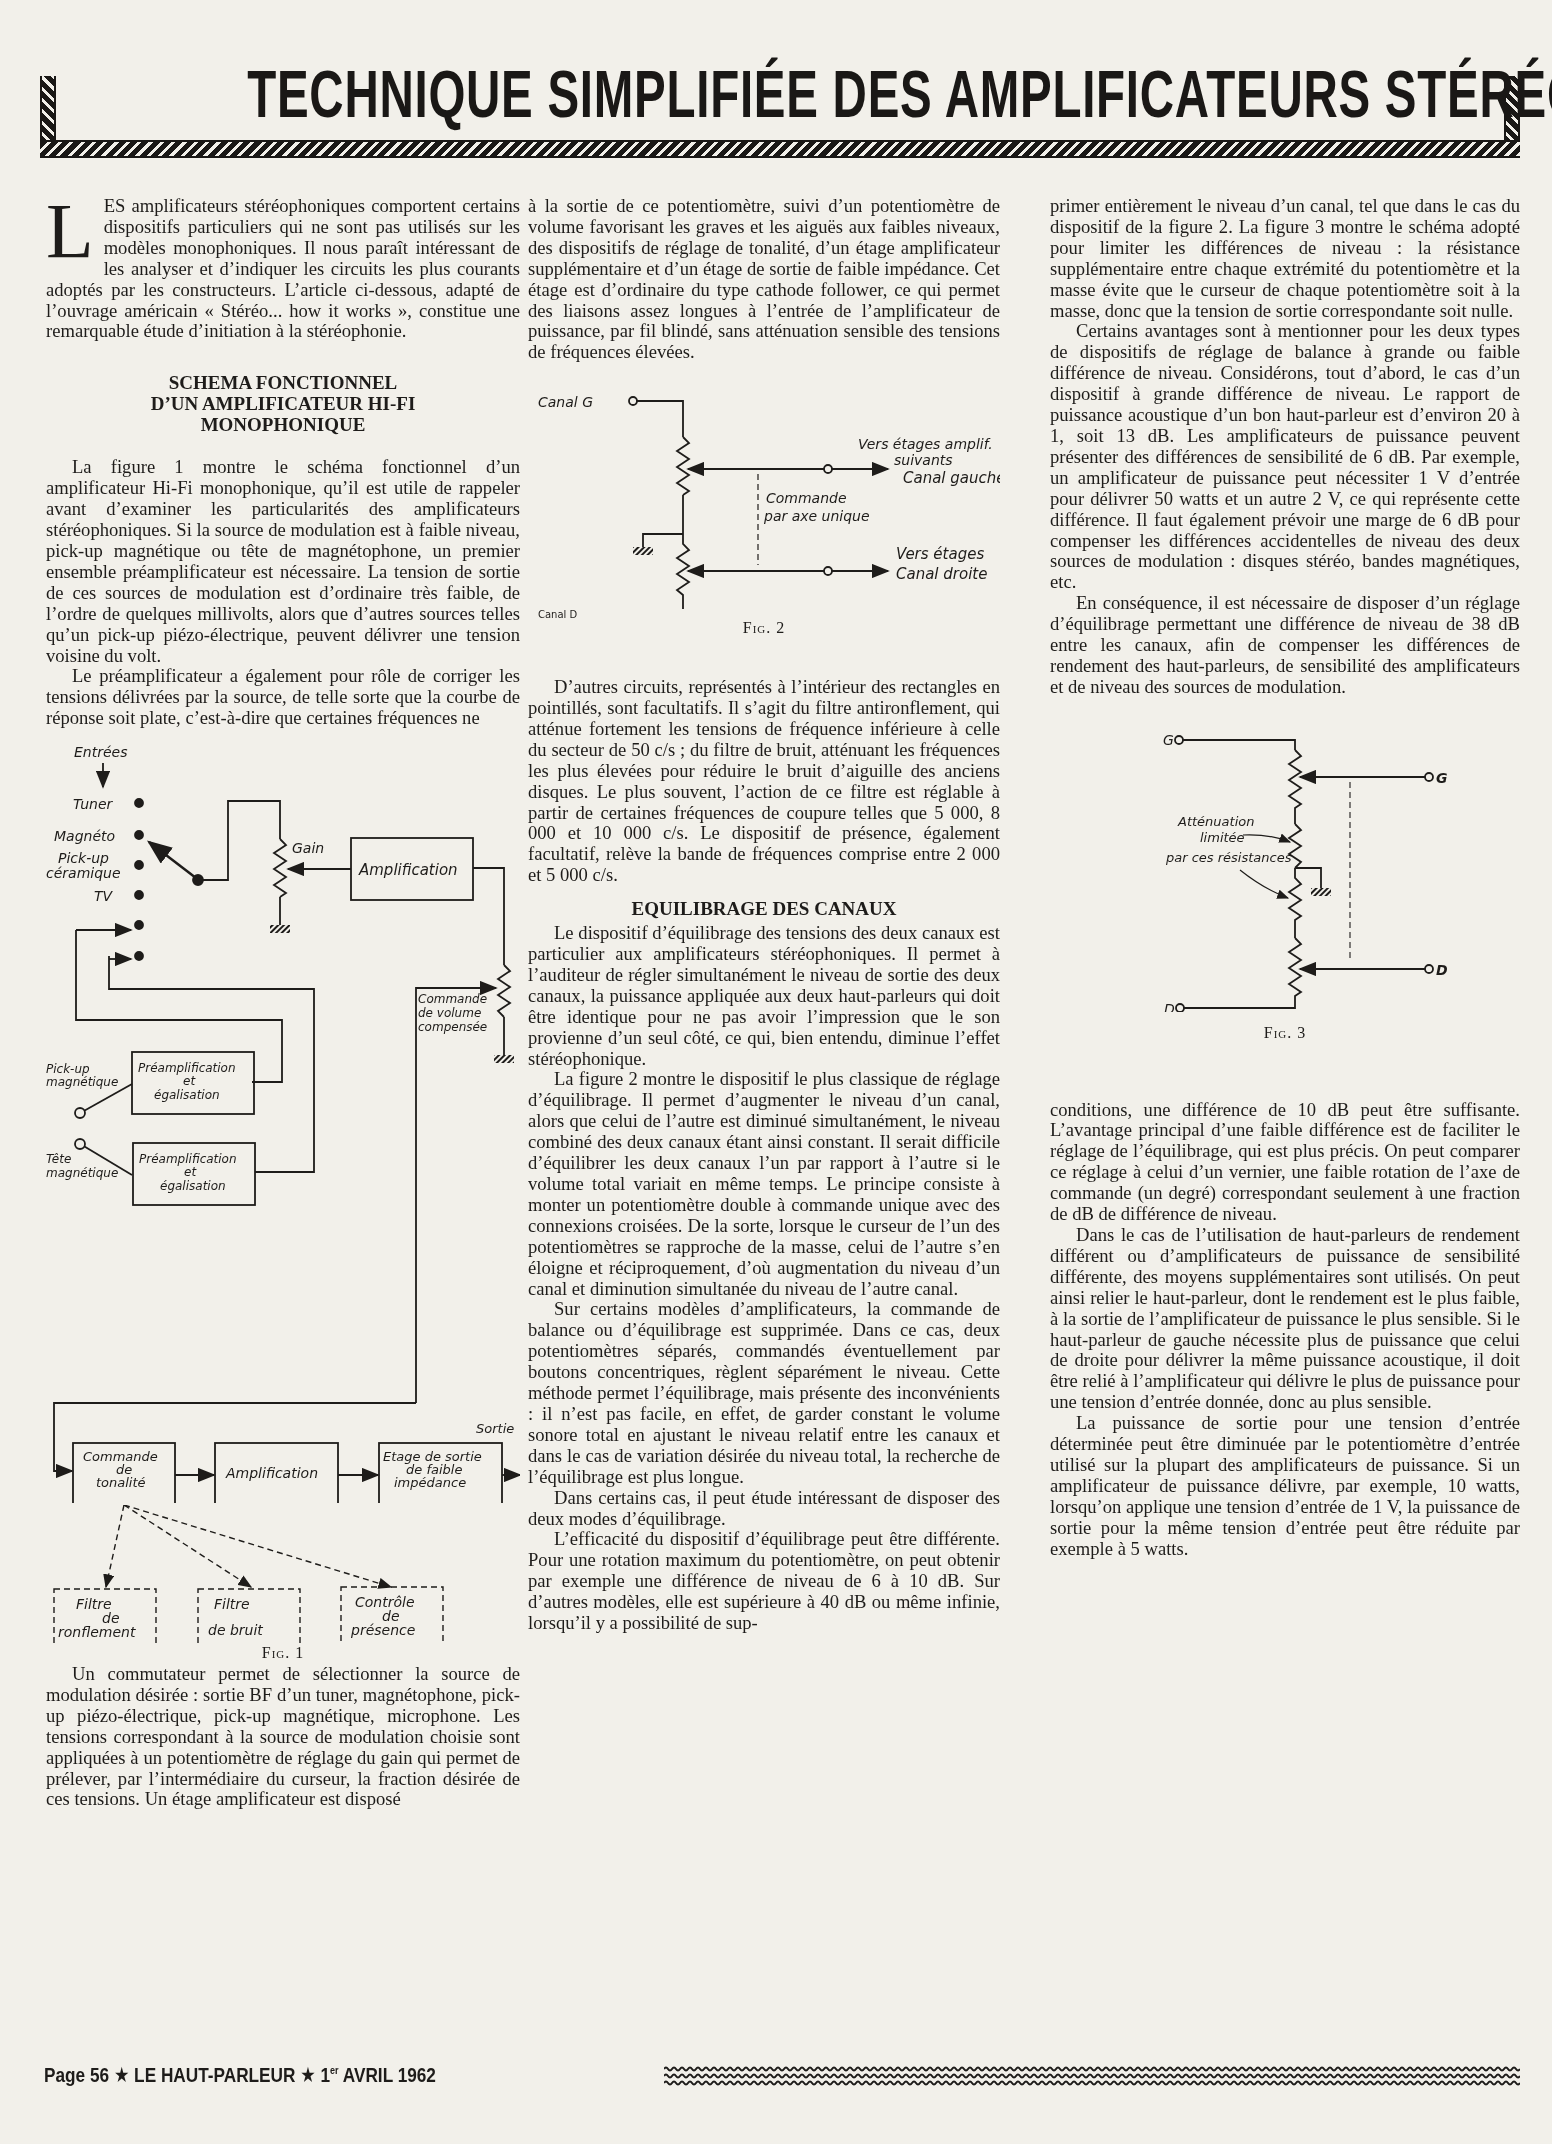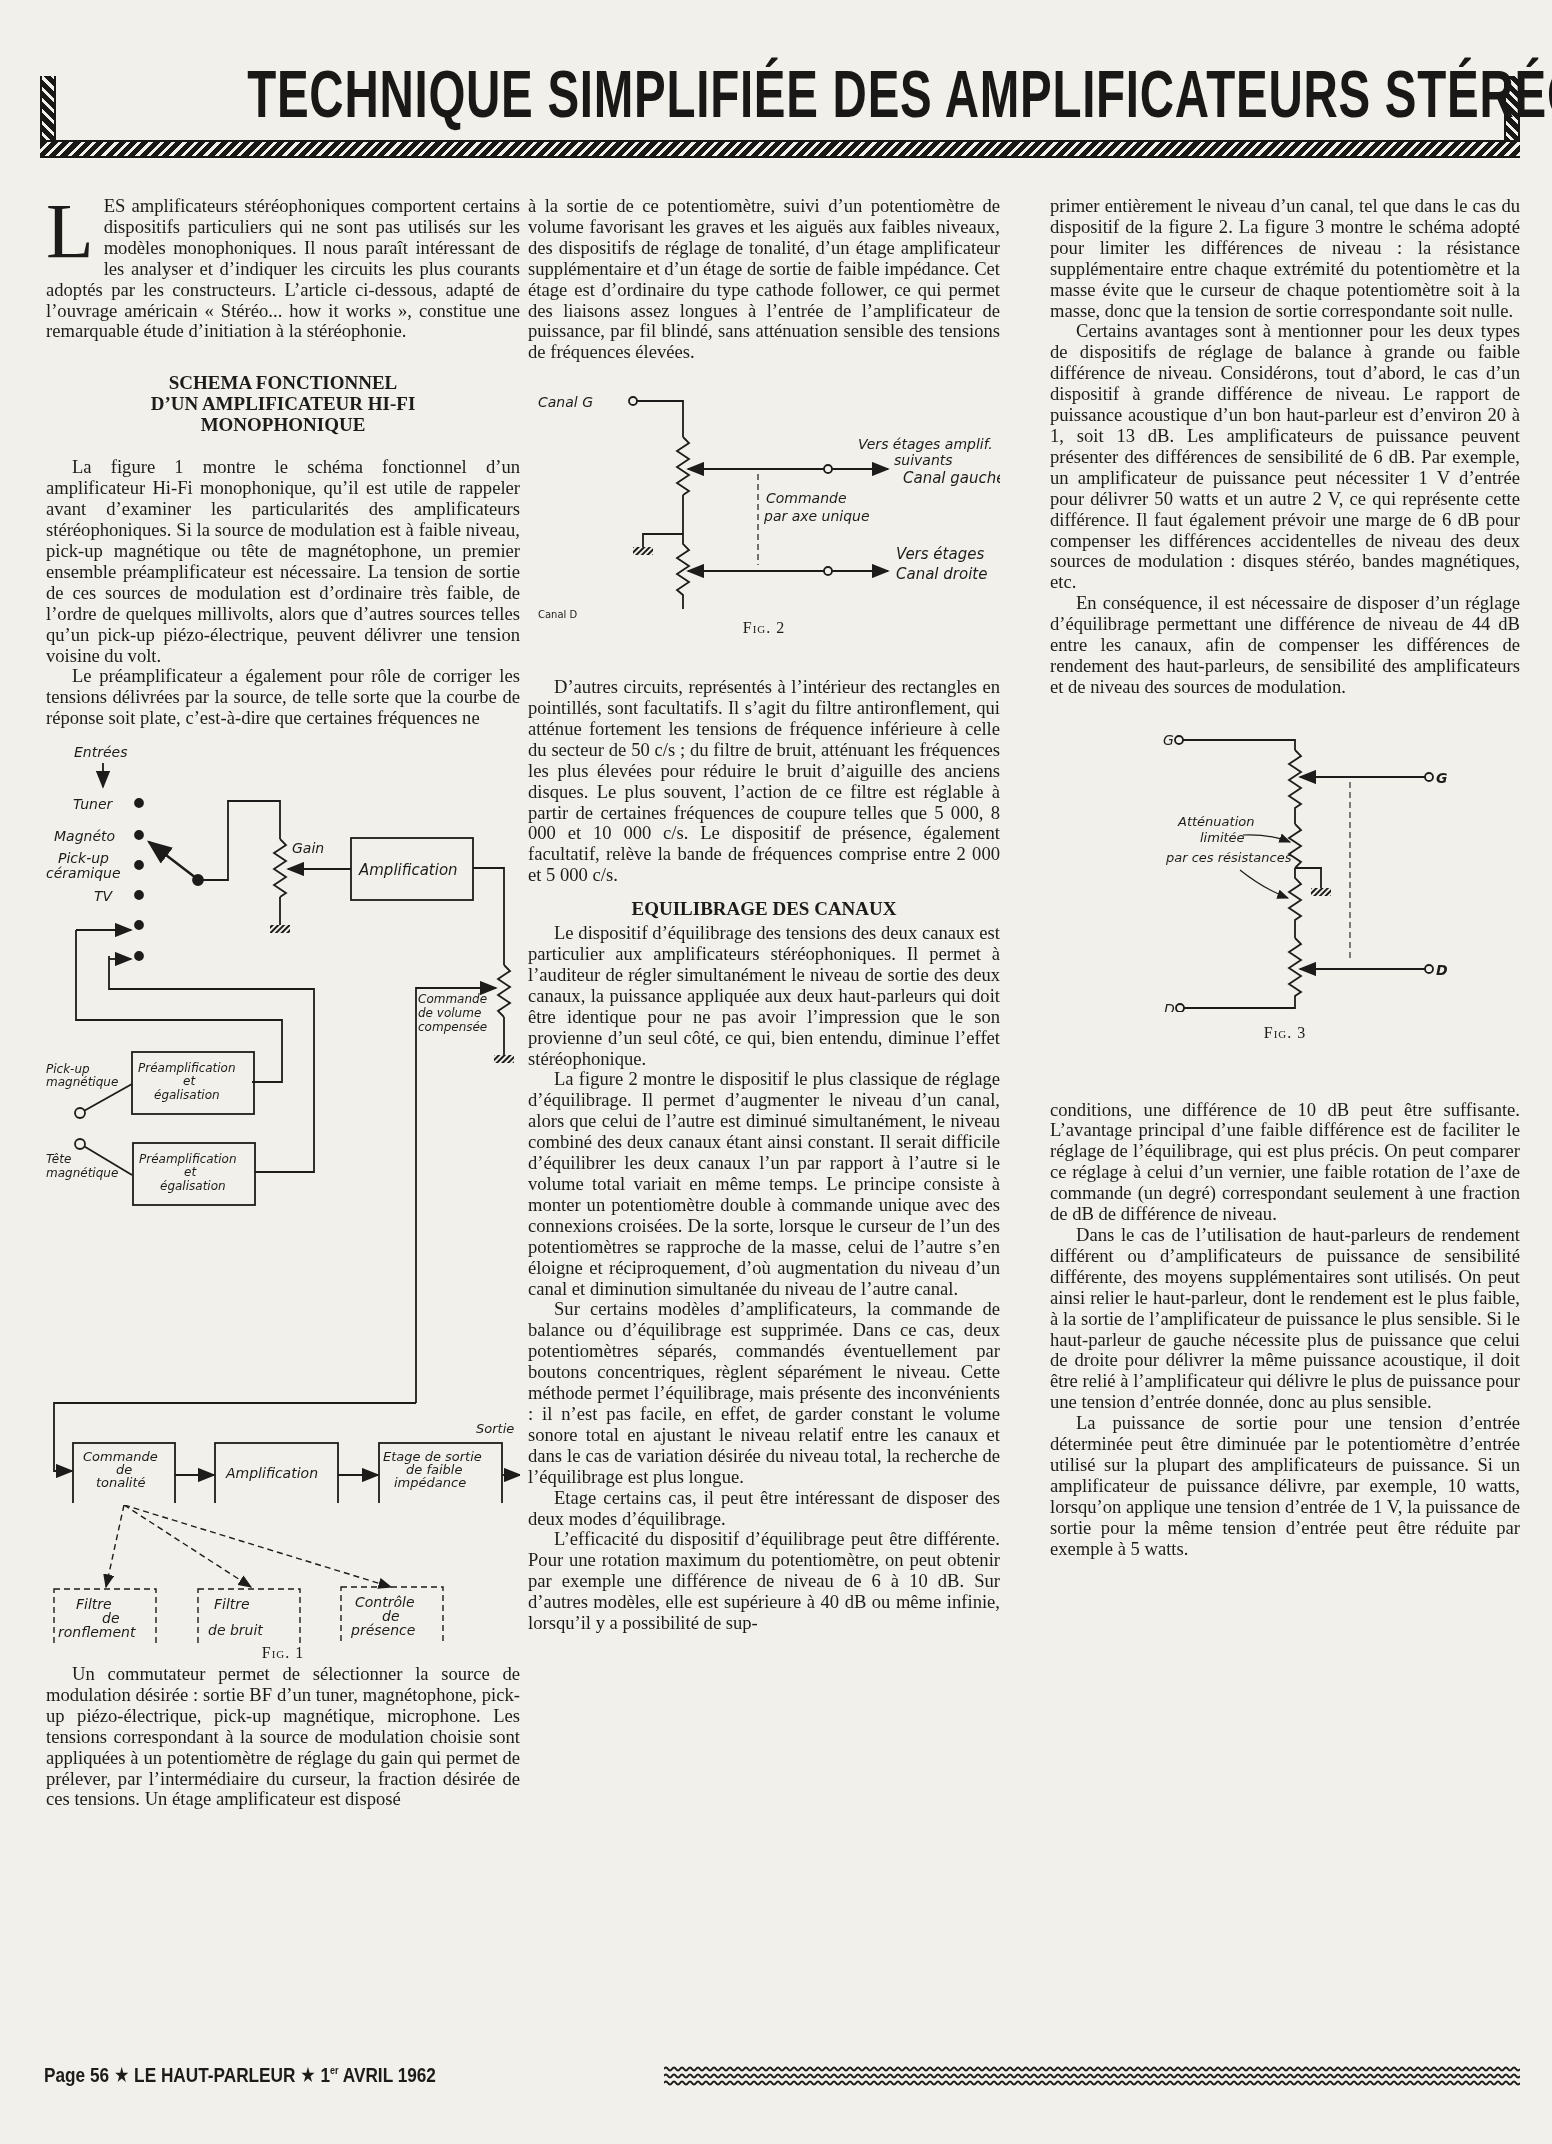--- a/index.html
+++ b/index.html
@@ -218,28 +218,28 @@
     </svg>
     <div style="position:absolute;left:10px;top:226px;font-family:'DejaVu Sans',sans-serif;font-size:10px;">Canal D</div>
     <div class="figcap" style="margin-top:4px;">Fig. 2</div>
   </div>
 
   <p style="margin-top:38px;">D’autres circuits, représentés à l’intérieur des rectangles en pointillés, sont facultatifs. Il s’agit du filtre antironflement, qui atténue fortement les tensions de fréquence inférieure à celle du secteur de 50 c/s ; du filtre de bruit, atténuant les fréquences les plus élevées pour réduire le bruit d’aiguille des anciens disques. Le plus souvent, l’action de ce filtre est réglable à partir de certaines fréquences de coupure telles que 5 000, 8 000 et 10 000 c/s. Le dispositif de présence, également facultatif, relève la bande de fréquences comprise entre 2 000 et 5 000 c/s.</p>
   <h2 class="sec2">EQUILIBRAGE DES CANAUX</h2>
   <p>Le dispositif d’équilibrage des tensions des deux canaux est particulier aux amplificateurs stéréophoniques. Il permet à l’auditeur de régler simultanément le niveau de sortie des deux canaux, la puissance appliquée aux deux haut-parleurs qui doit être identique pour ne pas avoir l’impression que le son provienne d’un seul côté, ce qui, bien entendu, diminue l’effet stéréophonique.</p>
   <p>La figure 2 montre le dispositif le plus classique de réglage d’équilibrage. Il permet d’augmenter le niveau d’un canal, alors que celui de l’autre est diminué simultanément, le niveau combiné des deux canaux étant ainsi constant. Il serait difficile d’équilibrer les deux canaux l’un par rapport à l’autre si le volume total variait en même temps. Le principe consiste à monter un potentiomètre double à commande unique avec des connexions croisées. De la sorte, lorsque le curseur de l’un des potentiomètres se rapproche de la masse, celui de l’autre s’en éloigne et réciproquement, d’où augmentation du niveau d’un canal et diminution simultanée du niveau de l’autre canal.</p>
   <p>Sur certains modèles d’amplificateurs, la commande de balance ou d’équilibrage est supprimée. Dans ce cas, deux potentiomètres séparés, commandés éventuellement par boutons concentriques, règlent séparément le niveau. Cette méthode permet l’équilibrage, mais présente des inconvénients : il n’est pas facile, en effet, de garder constant le volume sonore total en ajustant le niveau relatif entre les canaux et dans le cas de variation désirée du niveau total, la recherche de l’équilibrage est plus longue.</p>
-  <p>Etage certains cas, il peut être intéressant de disposer des deux modes d’équilibrage.</p>
+  <p>Dans certains cas, il peut étude intéressant de disposer des deux modes d’équilibrage.</p>
   <p>L’efficacité du dispositif d’équilibrage peut être différente. Pour une rotation maximum du potentiomètre, on peut obtenir par exemple une différence de niveau de 6 à 10 dB. Sur d’autres modèles, elle est supérieure à 40 dB ou même infinie, lorsqu’il y a possibilité de sup-</p>
 </div>
 
 <div class="col" id="col3">
   <p class="noind">primer entièrement le niveau d’un canal, tel que dans le cas du dispositif de la figure 2. La figure 3 montre le schéma adopté pour limiter les différences de niveau : la résistance supplémentaire entre chaque extrémité du potentiomètre et la masse évite que le curseur de chaque potentiomètre soit à la masse, donc que la tension de sortie correspondante soit nulle.</p>
   <p>Certains avantages sont à mentionner pour les deux types de dispositifs de réglage de balance à grande ou faible différence de niveau. Considérons, tout d’abord, le cas d’un dispositif à grande différence de niveau. Le rapport de puissance acoustique d’un bon haut-parleur est d’environ 20 à 1, soit 13 dB. Les amplificateurs de puissance peuvent présenter des différences de sensibilité de 6 dB. Par exemple, un amplificateur de puissance peut nécessiter 1 V d’entrée pour délivrer 50 watts et un autre 2 V, ce qui représente cette différence. Il faut également prévoir une marge de 6 dB pour compenser les différences accidentelles de niveau des deux sources de modulation : disques stéréo, bandes magnétiques, etc.</p>
-  <p>En conséquence, il est nécessaire de disposer d’un réglage d’équilibrage permettant une différence de niveau de 44 dB entre les canaux, afin de compenser les différences de rendement des haut-parleurs, de sensibilité des amplificateurs et de niveau des sources de modulation.</p>
+  <p>En conséquence, il est nécessaire de disposer d’un réglage d’équilibrage permettant une différence de niveau de 38 dB entre les canaux, afin de compenser les différences de rendement des haut-parleurs, de sensibilité des amplificateurs et de niveau des sources de modulation.</p>
 
   <div class="fig" style="margin-top:14px;">
     <svg width="470" height="300" viewBox="0 0 470 300">
       <defs>
         <marker id="arr3" markerWidth="10" markerHeight="8" refX="9" refY="4" orient="auto">
             <path d="M0,0 L10,4 L0,8 z" fill="#1e1c1a"></path>
           </marker>
         <pattern id="hatch3" width="4" height="4" patternUnits="userSpaceOnUse" patternTransform="rotate(45)">
           <rect width="2" height="4" fill="#1e1c1a"></rect>
         </pattern>

